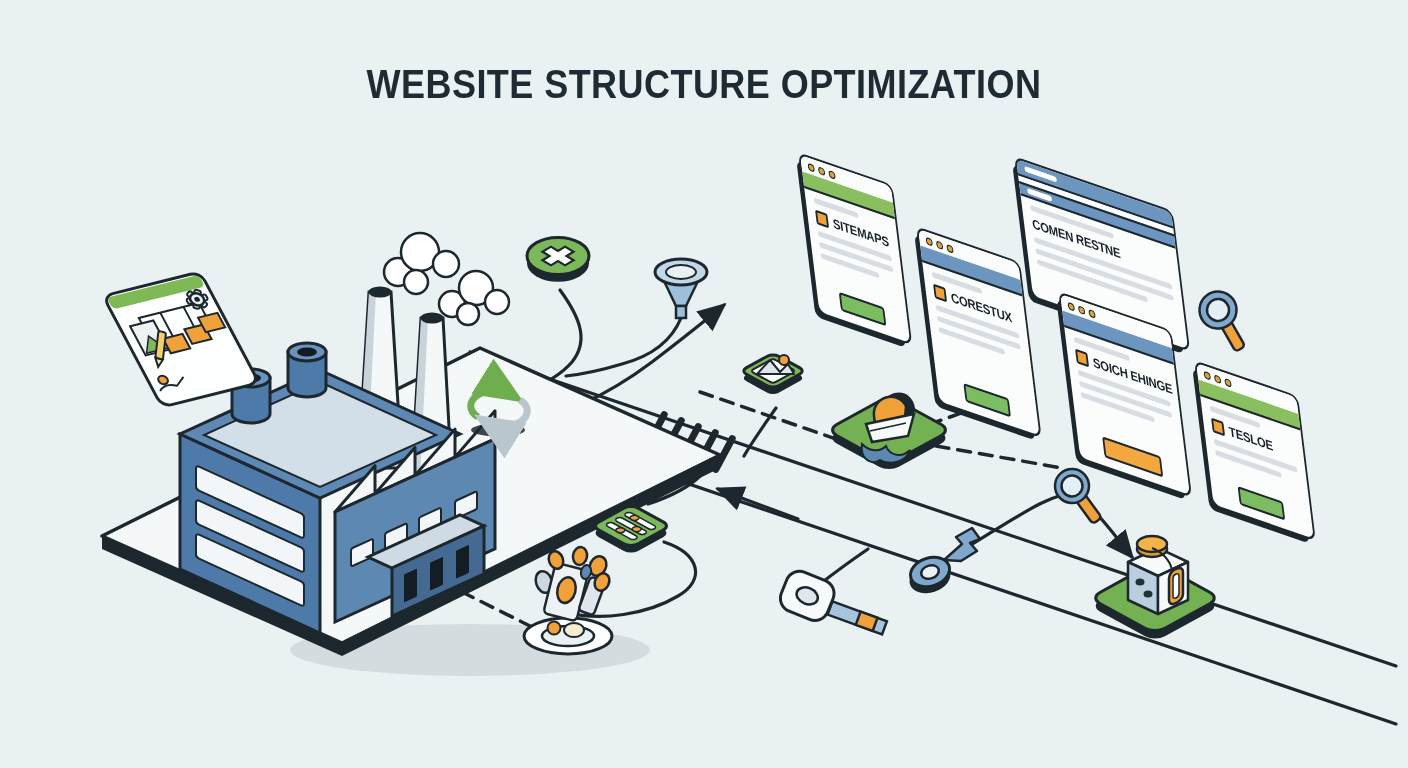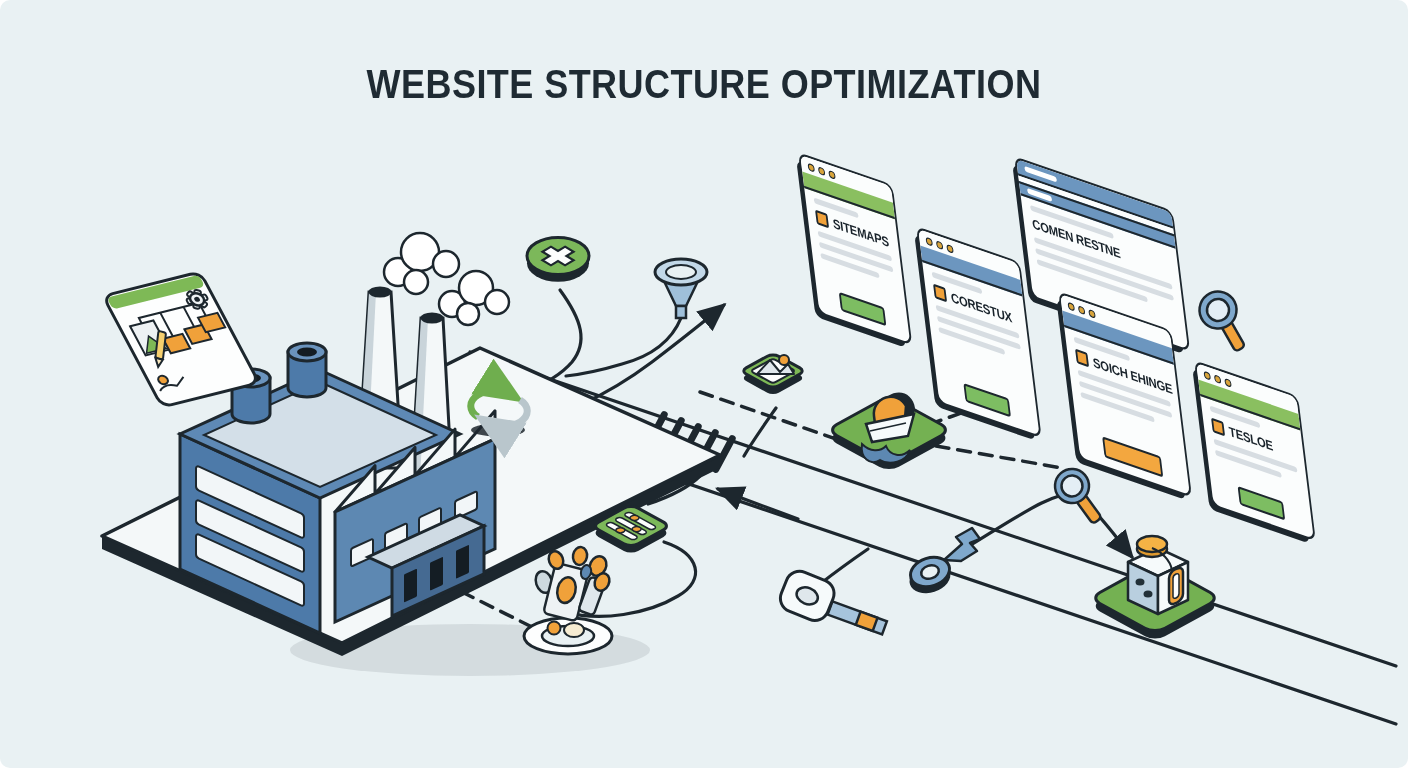--- a/index.html
+++ b/index.html
@@ -1,17 +1,17 @@
 <!DOCTYPE html>
 <html><head>
 <meta charset="utf-8">
 <style>
   html,body{margin:0;padding:0;}
   .canvas{position:relative;width:1408px;height:768px;background:#e9f1f3;overflow:hidden;
-          font-family:"Liberation Sans",sans-serif;border-radius:10px;}
+          font-family:"Liberation Sans",sans-serif;}
   .page-title{position:absolute;left:0;right:0;top:62px;margin:0;text-align:center;
           font-size:40px;font-weight:800;letter-spacing:.5px;color:#1f2b33;
           transform:scaleX(.9);transform-origin:center;}
   svg.scene{position:absolute;inset:0;z-index:1;}
   svg.scene *{vector-effect:non-scaling-stroke;}
 
   
   .bwin{position:absolute;z-index:2;background:#fbfdfd;border:2.5px solid #1d272e;border-radius:9px;
         transform-origin:0 0;transform:rotate(19deg) skewX(26deg);
         box-shadow:-5px 6px 0 -2px #1d272e;display:flex;flex-direction:column;overflow:hidden;box-sizing:border-box;}

